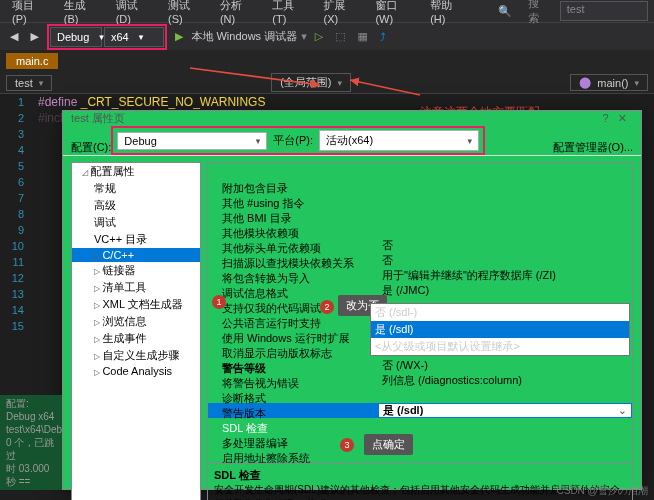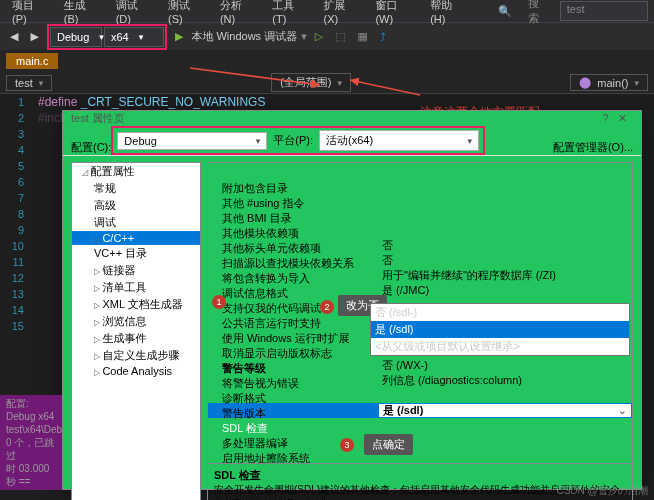--- a/index.html
+++ b/index.html
@@ -19,21 +19,21 @@
 .tab-strip { background: #252526; height: 22px; display: flex; align-items: center; padding-left: 6px; }
 .tab-strip .tab { background: #a16207; padding: 2px 10px; color: #fff; }
 .scope-row { background: #252526; height: 22px; display: flex; align-items: center; padding: 0 6px; border-bottom: 1px solid #3f3f46; gap: 6px; }
 .scope-dd { border: 1px solid #555; padding: 1px 8px; display: flex; align-items: center; gap: 6px; }
 .scope-dd::after { content: "▾"; font-size: 9px; color: #888; }
 
 .code-area { display: flex; background: #1e1e1e; height: 90px; }
 .gutter { width: 30px; background: #1e1e1e; color: #2b91af; text-align: right; padding-right: 6px; line-height: 16px; font-family: Consolas, monospace; font-size: 11px; }
 .code { padding-left: 8px; line-height: 16px; font-family: Consolas, monospace; font-size: 12px; }
 .kw { color: #c586c0; }
-.mac { color: #7dd3fc; }
+.mac { color: #fde047; }
 .str { color: #4ec9b0; }
 
 .red-note { position: absolute; color: #e74c3c; font-size: 12px; left: 420px; top: 104px; }
 
 
 .dialog { position: absolute; left: 62px; top: 110px; width: 580px; height: 380px; background: #22c55e; border: 1px solid #888; box-shadow: 0 4px 20px rgba(0,0,0,.5); color: #000; display: flex; flex-direction: column; }
 .dlg-title { height: 26px; display: flex; align-items: center; justify-content: space-between; padding: 0 8px; color: #555; font-size: 11px; }
 .dlg-title .x { padding: 0 6px; color: #555; }
 .dlg-cfg { height: 34px; display: flex; align-items: flex-end; padding: 0 8px; gap: 0; }
 .dlg-cfg .pink-box2 { border: 2px solid #e91e63; display: flex; align-items: center; gap: 6px; padding: 2px 4px; }
@@ -61,21 +61,21 @@
 .dropdown-open .hilite { background: #0078d7; color: #fff; }
 
 .desc-box { border: 1px solid #828790; border-top: none; padding: 4px 6px; font-size: 10px; height: 46px; }
 .desc-box b { font-size: 11px; }
 
 .badge { display: inline-flex; width: 14px; height: 14px; border-radius: 50%; background: #c0392b; color: #fff; align-items: center; justify-content: center; font-size: 9px; position: absolute; }
 .callout { position: absolute; background: #555; color: #fff; padding: 3px 8px; font-size: 11px; border-radius: 2px; }
 
 .arrow-svg { position: absolute; pointer-events: none; }
 
-.status { position: absolute; left: 0; bottom: 10px; background: #701a75; color: #999; font-size: 10px; padding: 2px 6px; line-height: 13px; font-family: Consolas, monospace; width: 62px; overflow: hidden; }
+.status { position: absolute; left: 0; bottom: 10px; background: #14532d; color: #999; font-size: 10px; padding: 2px 6px; line-height: 13px; font-family: Consolas, monospace; width: 62px; overflow: hidden; }
 
 .watermark { position: absolute; right: 6px; bottom: 2px; color: #999; font-size: 10px; opacity: .7; }
 </style>
 </head>
 <body>
 
 <div class="topbar">
   <span>项目(P)</span>
   <span>生成(B)</span>
   <span>调试(D)</span>
@@ -182,22 +182,22 @@
         </div>
     </div>
     <span style="margin-left:auto">配置管理器(O)...</span>
   </div>
   <div class="dlg-body">
     <div class="tree">
       <div class="tree-item exp">配置属性</div>
       <div class="tree-item l2">常规</div>
       <div class="tree-item l2">高级</div>
       <div class="tree-item l2">调试</div>
+      <div class="tree-item l2">VC++ 目录</div>
       <div class="tree-item l2 sel col">C/C++</div>
-      <div class="tree-item l2">VC++ 目录</div>
       <div class="tree-item l2 col">链接器</div>
       <div class="tree-item l2 col">清单工具</div>
       <div class="tree-item l2 col">XML 文档生成器</div>
       <div class="tree-item l2 col">浏览信息</div>
       <div class="tree-item l2 col">生成事件</div>
       <div class="tree-item l2 col">自定义生成步骤</div>
       <div class="tree-item l2 col">Code Analysis</div>
     </div>
     <div class="props">
       <div class="prop-grid">

